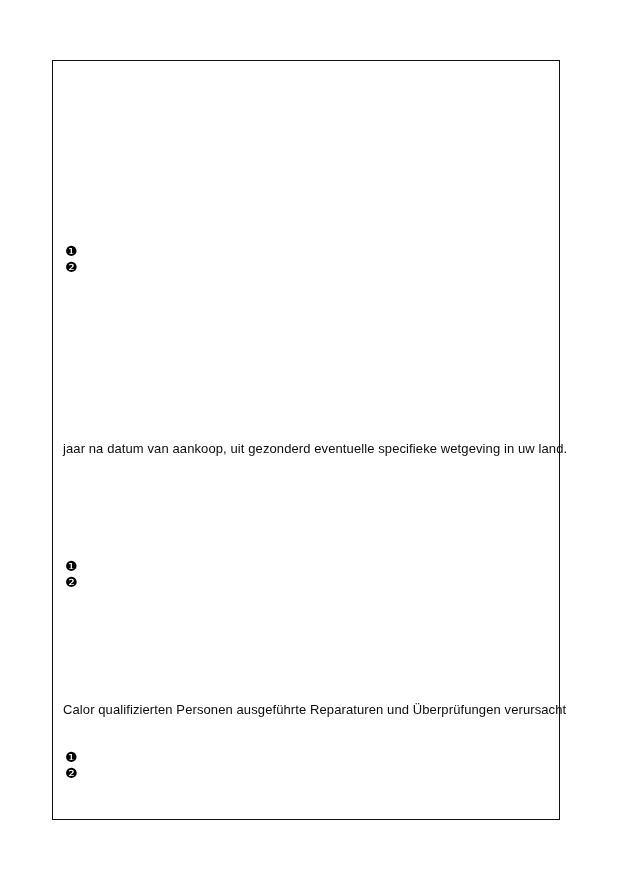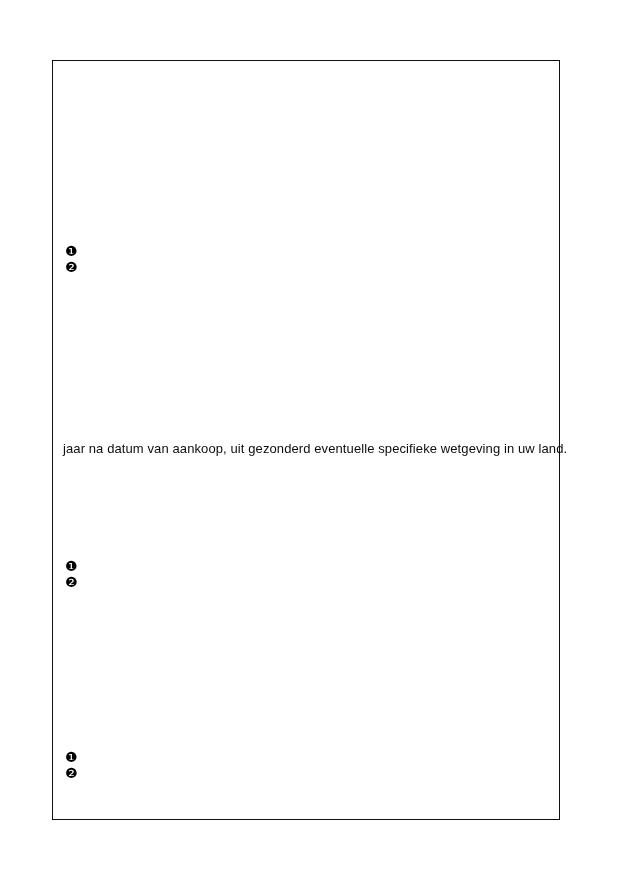--- a/index.html
+++ b/index.html
@@ -87,20 +87,21 @@
       <div class="bullet-row">
         <span class="bullet-mark">❶</span>
         <span class="bullet-text"></span>
       </div>
       <div class="bullet-row">
         <span class="bullet-mark">❷</span>
         <span class="bullet-text"></span>
       </div>
     </div>
 
+    <div class="body-line t2">Calor qualifizierten Personen ausgeführte Reparaturen und Überprüfungen verursacht</div>
 
     <div class="bullet-group g3">
       <div class="bullet-row">
         <span class="bullet-mark">❶</span>
         <span class="bullet-text"></span>
       </div>
       <div class="bullet-row">
         <span class="bullet-mark">❷</span>
         <span class="bullet-text"></span>
       </div>

